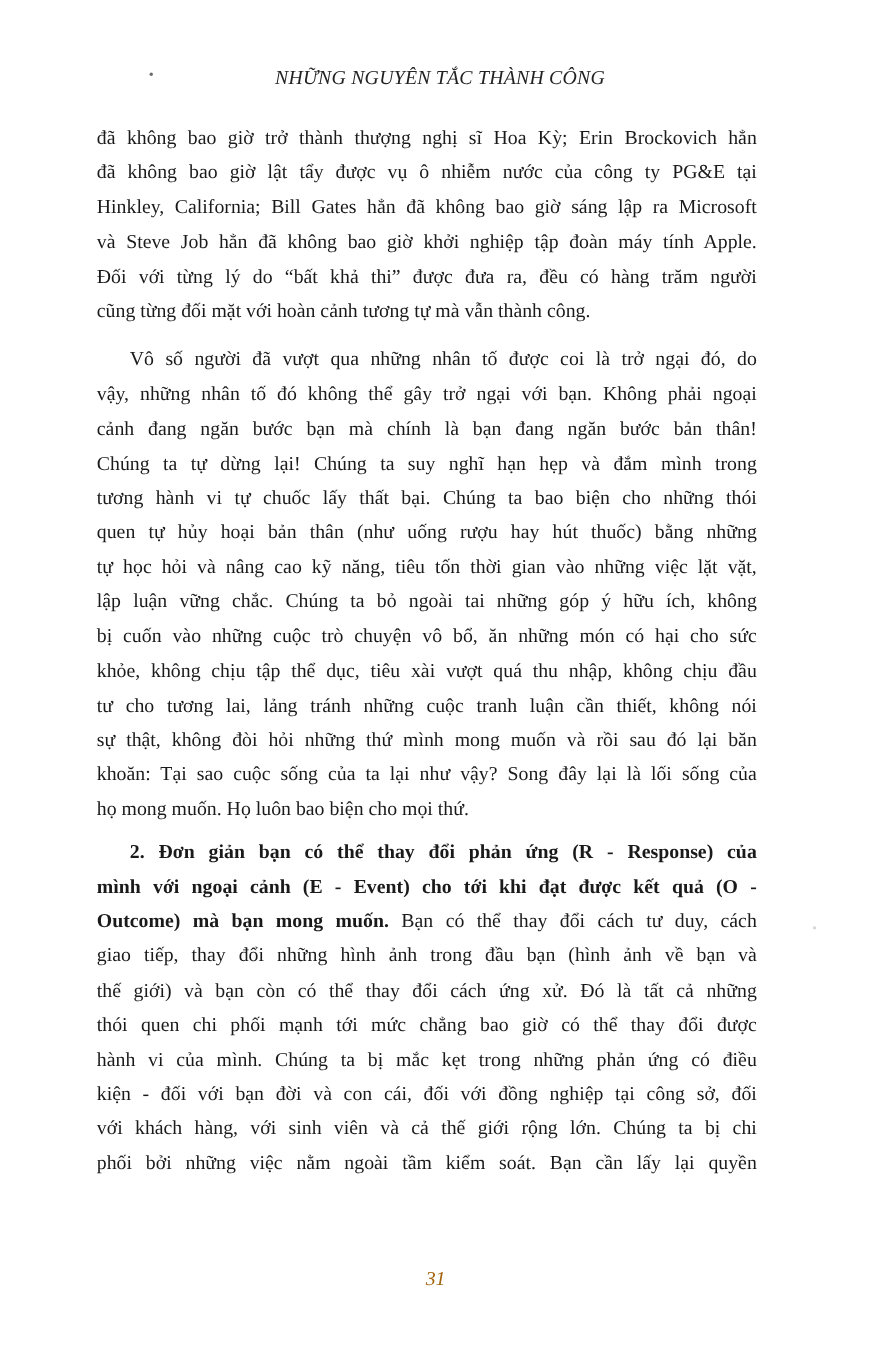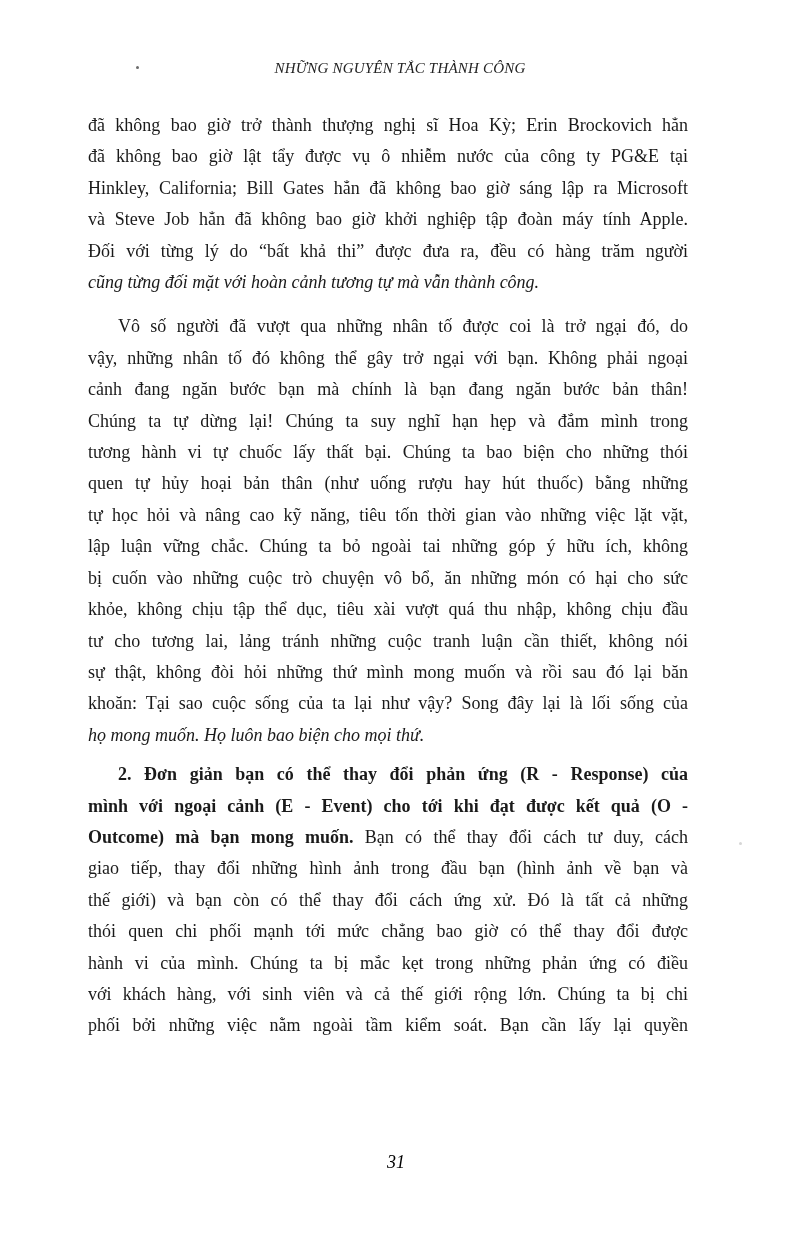--- a/index.html
+++ b/index.html
@@ -16,21 +16,21 @@
     font-family: "Liberation Serif", "DejaVu Serif", serif;
     color: #1a1a1a;
   }
   .running-head {
     position: absolute;
     top: 60px;
     left: 0;
     width: 800px;
     text-align: center;
     font-style: italic;
-    font-size: 15px;
+    font-size: 18px;
     letter-spacing: 0.2px;
     color: #222222;
   }
   .speck {
     position: absolute;
     border-radius: 50%;
   }
   .speck-a { left: 136px; top: 66px; width: 3px; height: 3px; background: #6b6b6b; }
   .speck-b { left: 739px; top: 842px; width: 3px; height: 3px; background: #d6d6d6; }
   .page-body {
@@ -41,32 +41,32 @@
     font-size: 18px;
     line-height: 31.4px;
   }
   .para { margin: 0; }
   .para:nth-child(2) { margin-top: 13px; }
   .para:nth-child(3) { margin-top: 8px; }
   .line {
     text-align: justify;
     text-align-last: justify;
   }
-  .line.endline { text-align-last: left; font-style: italic; }
+  .line.endline { text-align-last: left; }
   .line.indent { text-indent: 30px; }
   .bold { font-weight: bold; }
   .page-number {
     position: absolute;
     top: 1152px;
     left: 0;
     width: 792px;
     text-align: center;
     font-style: italic;
     font-size: 18px;
-    color: #000000;
+    color: #a16207;
   }
 </style>
 </head>
 <body>
 
 <div class="page">
   <div class="running-head">NHỮNG NGUYÊN TẮC THÀNH CÔNG</div>
 
   <div class="speck speck-a"></div>
   <div class="speck speck-b"></div>
@@ -97,19 +97,20 @@
         <div class="line endline"><span>họ mong muốn. Họ luôn bao biện cho mọi thứ.</span></div>
       </div>
       <div class="para">
         <div class="line indent"><span class="bold">2. Đơn giản bạn có thể thay đổi phản ứng (R - Response) của</span></div>
         <div class="line"><span class="bold">mình với ngoại cảnh (E - Event) cho tới khi đạt được kết quả (O -</span></div>
         <div class="line"><span class="bold">Outcome) mà bạn mong muốn.</span><span> Bạn có thể thay đổi cách tư duy, cách</span></div>
         <div class="line"><span>giao tiếp, thay đổi những hình ảnh trong đầu bạn (hình ảnh về bạn và</span></div>
         <div class="line"><span>thế giới) và bạn còn có thể thay đổi cách ứng xử. Đó là tất cả những</span></div>
         <div class="line"><span>thói quen chi phối mạnh tới mức chẳng bao giờ có thể thay đổi được</span></div>
         <div class="line"><span>hành vi của mình. Chúng ta bị mắc kẹt trong những phản ứng có điều</span></div>
+        <div class="line"><span>kiện - đối với bạn đời và con cái, đối với đồng nghiệp tại công sở, đối</span></div>
         <div class="line"><span>với khách hàng, với sinh viên và cả thế giới rộng lớn. Chúng ta bị chi</span></div>
         <div class="line"><span>phối bởi những việc nằm ngoài tầm kiểm soát. Bạn cần lấy lại quyền</span></div>
       </div>
     </div>
 
   <div class="page-number">31</div>
 </div>
 
 </body></html>

